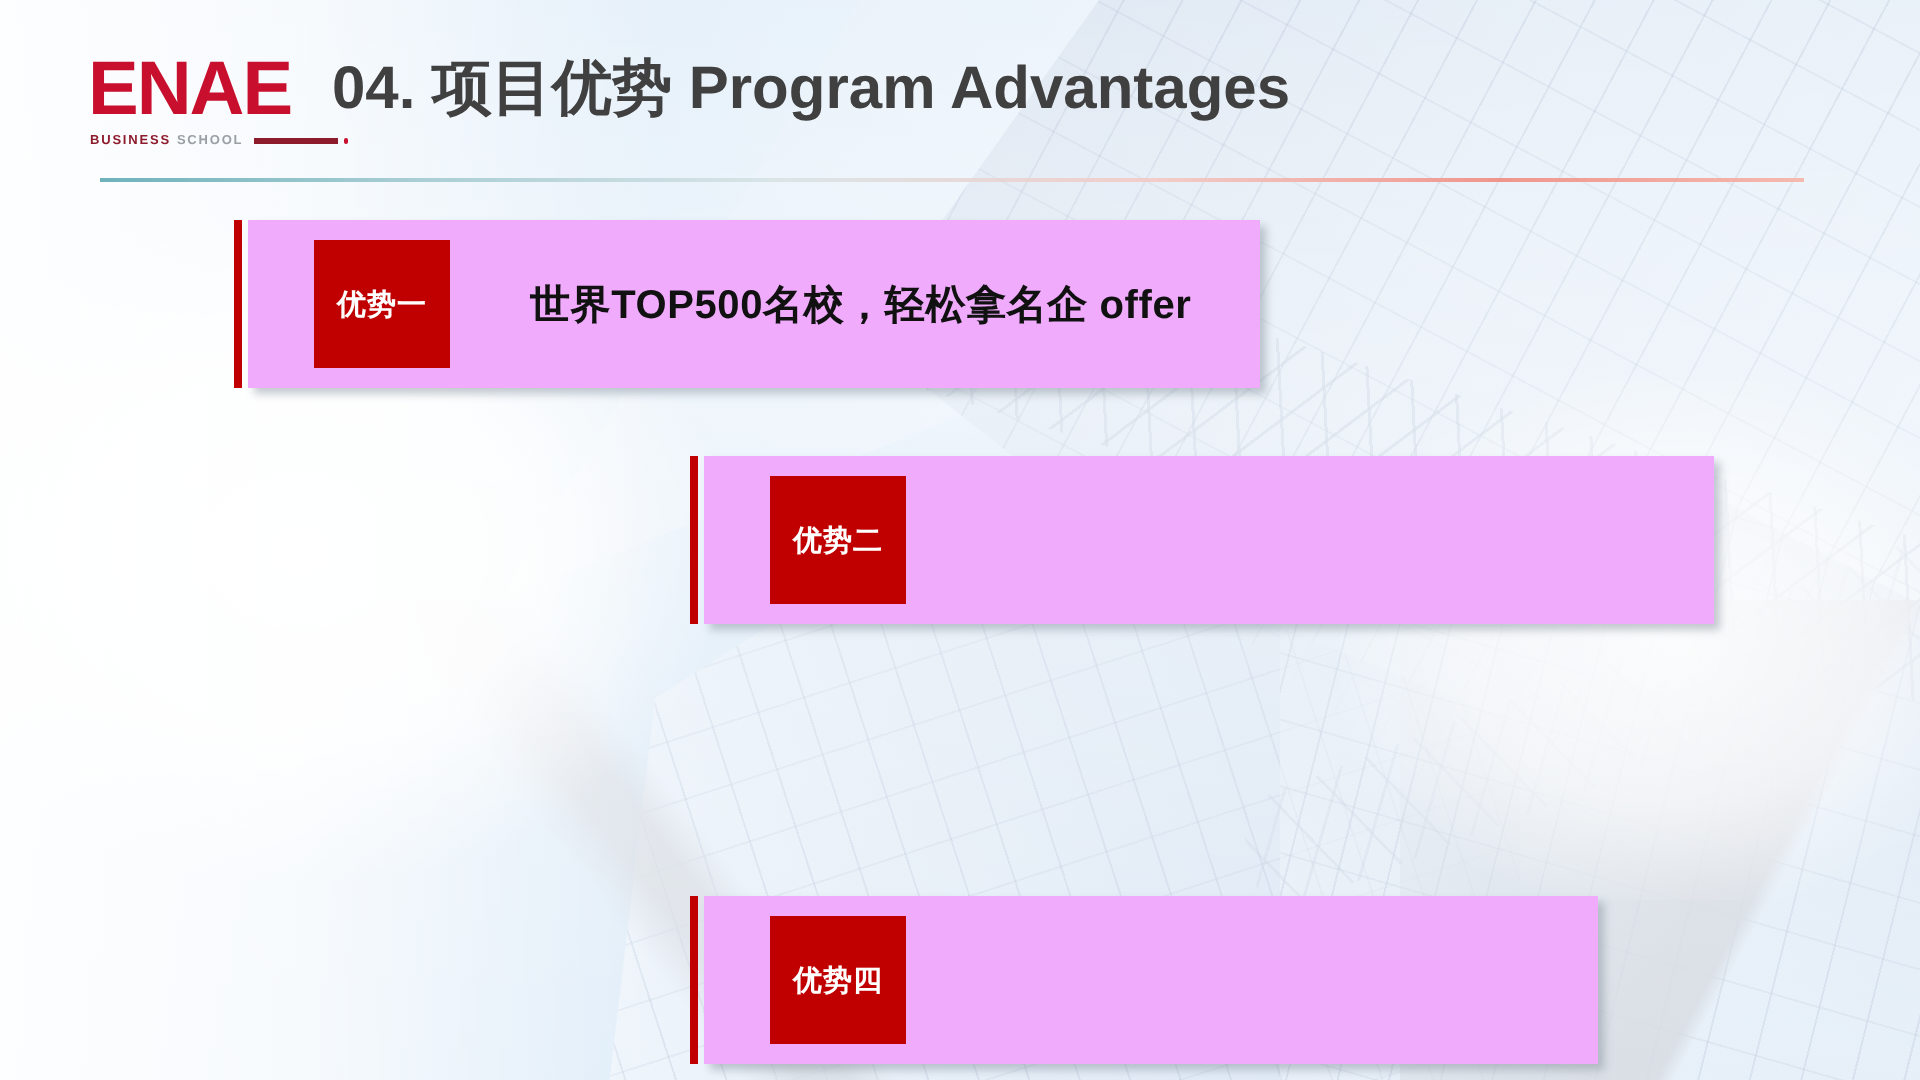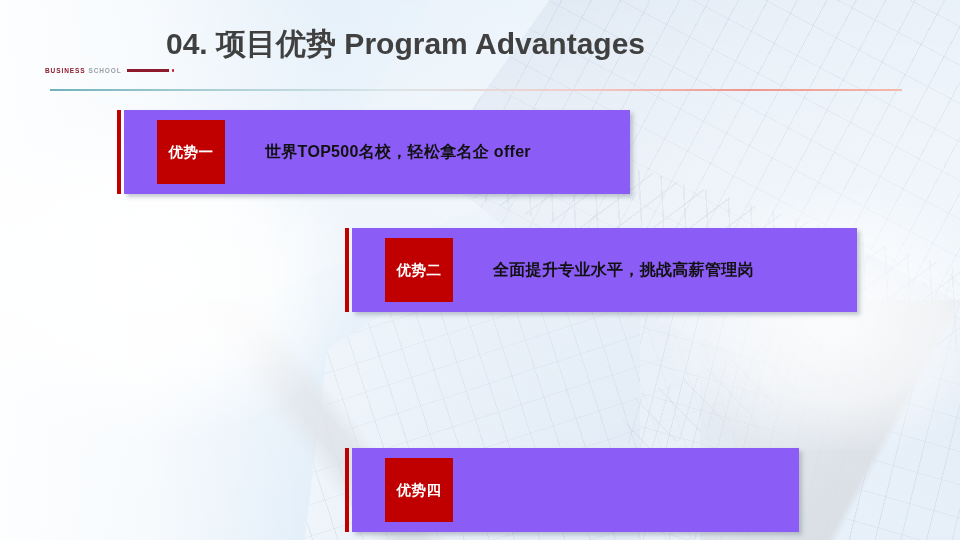--- a/index.html
+++ b/index.html
@@ -127,32 +127,32 @@
   .head-rule{
     position:absolute;left:50px;top:89px;width:852px;height:1.6px;
     background:linear-gradient(90deg,#5fa9b4 0%,#9fc9cf 18%,#d9e3e6 40%,#f3c9c4 62%,#f08c80 82%,#f5b3a8 100%);
     opacity:.9;
   }
 
   
   .card{position:absolute;height:84px;display:flex;align-items:center;}
   .card-bar{position:absolute;left:0;top:0;width:4px;height:84px;background:#C00000;}
   .card-body{
-    position:absolute;left:7px;top:0;right:0;height:84px;background:#8b5cf6;
+    position:absolute;left:7px;top:0;right:0;height:84px;background:#f0abfc;
     box-shadow:3px 3px 4px rgba(120,130,145,.42);
     display:flex;align-items:center;
   }
   .badge{
     width:68px;height:64px;background:#C00000;margin-left:33px;
     display:flex;align-items:center;justify-content:center;
     color:#ffffff;font-size:14.5px;font-weight:bold;letter-spacing:.5px;
     font-family:"Liberation Sans","DejaVu Sans",sans-serif;
   }
   .card-text{
-    margin-left:40px;font-size:16px;font-weight:bold;color:#111111;
+    margin-left:40px;font-size:20px;font-weight:bold;color:#111111;
     letter-spacing:.3px;white-space:nowrap;
     font-family:"Liberation Sans","DejaVu Sans",sans-serif;
   }
 
   .card-1{left:117px;top:110px;width:513px;}
   .card-2{left:345px;top:228px;width:512px;text-align:right;}
   .card-3{left:117px;top:338px;width:513px;}
   .card-4{left:345px;top:448px;width:454px;}
 </style>
 </head>
@@ -174,20 +174,21 @@
     <div class="beam"></div>
     <div class="beam2"></div>
     <div class="bg-cloudL"></div>
     <div class="bg-cloudR"></div>
     <div class="bg-wash"></div>
     <div class="bg-fadeleft"></div>
   </div>
 
   <div class="header">
     <div class="logo">
+      <div class="logo-word">ENAE</div>
       <div class="logo-sub">
         <span class="logo-sub-a">BUSINESS</span>
         <span class="logo-sub-b">SCHOOL</span>
         <span class="logo-rule"></span>
         <span class="logo-dot"></span>
       </div>
     </div>
     <div class="slide-title">04. 项目优势 Program Advantages</div>
     <div class="head-rule"></div>
   </div>
@@ -197,21 +198,20 @@
     <div class="card-body">
       <div class="badge">优势一</div>
       <div class="card-text">世界TOP500名校，轻松拿名企 offer</div>
     </div>
   </div>
 
   <div class="card card-2">
     <div class="card-bar"></div>
     <div class="card-body">
       <div class="badge">优势二</div>
-      <div class="card-text">全面提升专业水平，挑战高薪管理岗</div>
     </div>
   </div>
 
 
   <div class="card card-4">
     <div class="card-bar"></div>
     <div class="card-body">
       <div class="badge">优势四</div>
     </div>
   </div>

